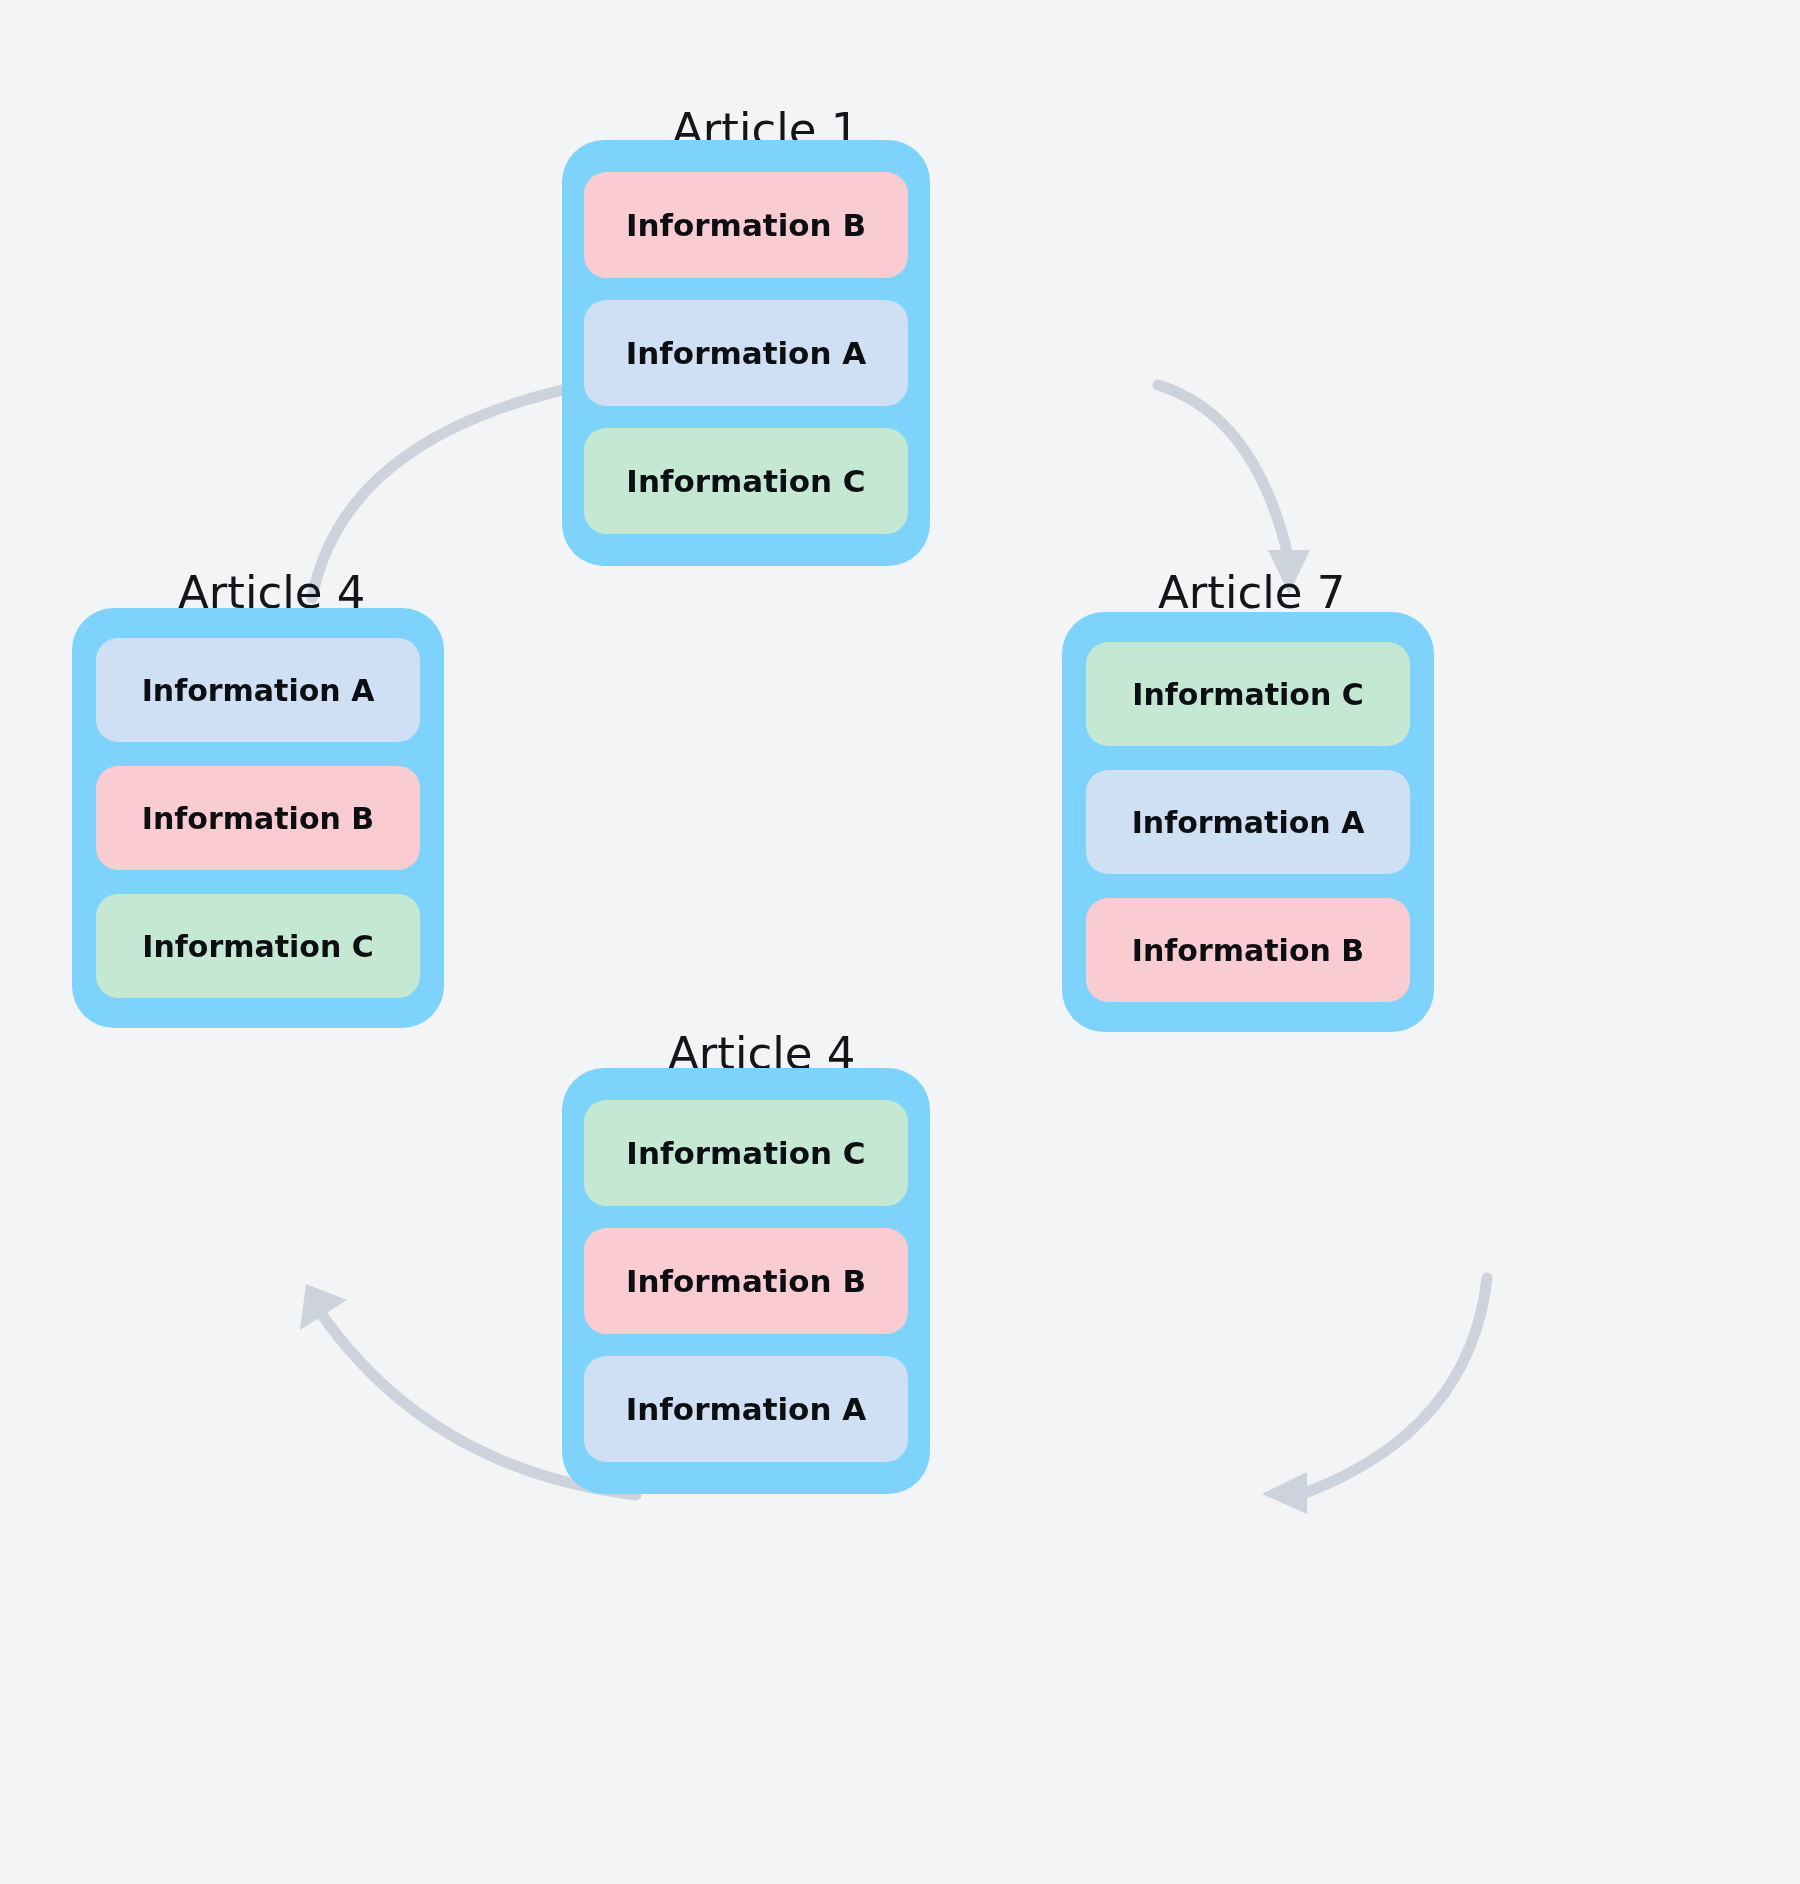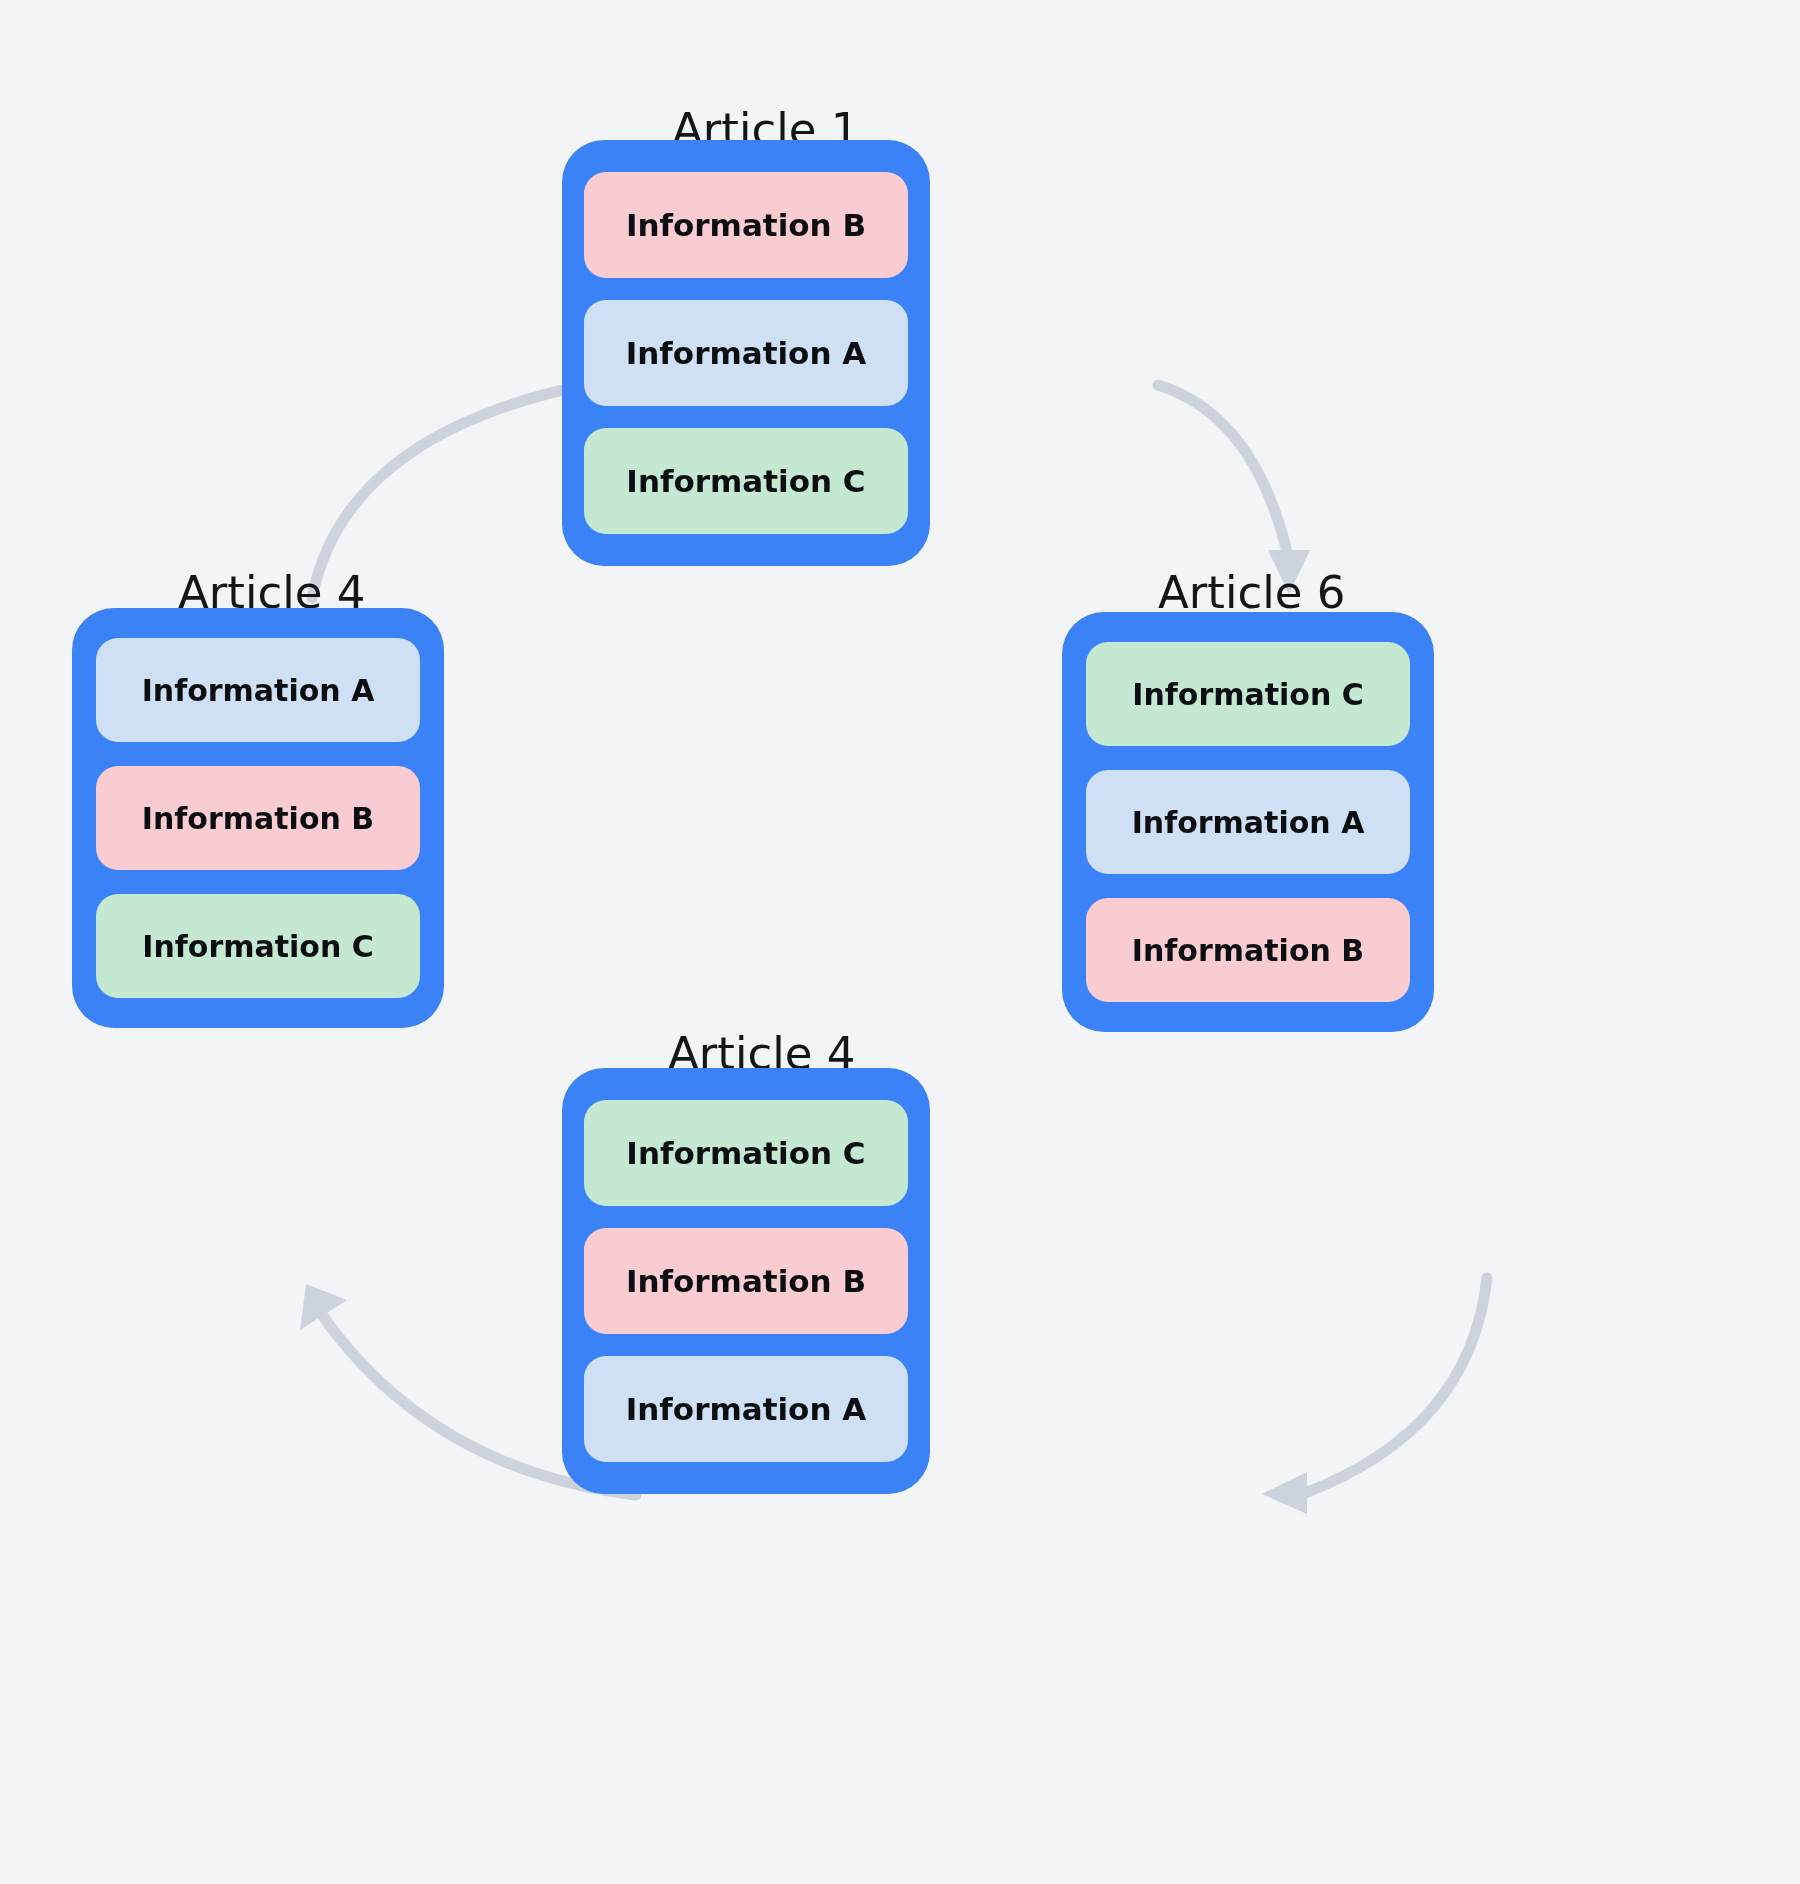--- a/index.html
+++ b/index.html
@@ -54,21 +54,21 @@
     font-weight: 400;
     color: #131518;
     letter-spacing: 0px;
     white-space: nowrap;
     margin-top: 39px;
   }
 
   
   .card {
     position: absolute;
-    background: #3b82f6;
+    background: #7dd3fc;
     border-radius: 42px;
     box-sizing: border-box;
     display: flex;
     flex-direction: column;
   }
 
   .pill {
     border-radius: 22px;
     display: flex;
     align-items: center;
@@ -145,21 +145,21 @@
 
 
   <div class="article-label" id="label-article-1">Article 1</div>
 
   <div class="card card-big" id="card-article-1">
     <div class="pill" style="background:#f9ccd1">Information B</div>
     <div class="pill" style="background:#cfe0f5">Information A</div>
     <div class="pill" style="background:#c4e8d1">Information C</div>
   </div>
 
-  <div class="article-label" id="label-article-2">Article 6</div>
+  <div class="article-label" id="label-article-2">Article 7</div>
 
   <div class="card card-mid" id="card-article-2">
     <div class="pill" style="background:#c4e8d1">Information C</div>
     <div class="pill" style="background:#cfe0f5">Information A</div>
     <div class="pill" style="background:#f9ccd1">Information B</div>
   </div>
 
   <div class="article-label" id="label-article-3">Article 4</div>
 
   <div class="card card-big" id="card-article-3">

